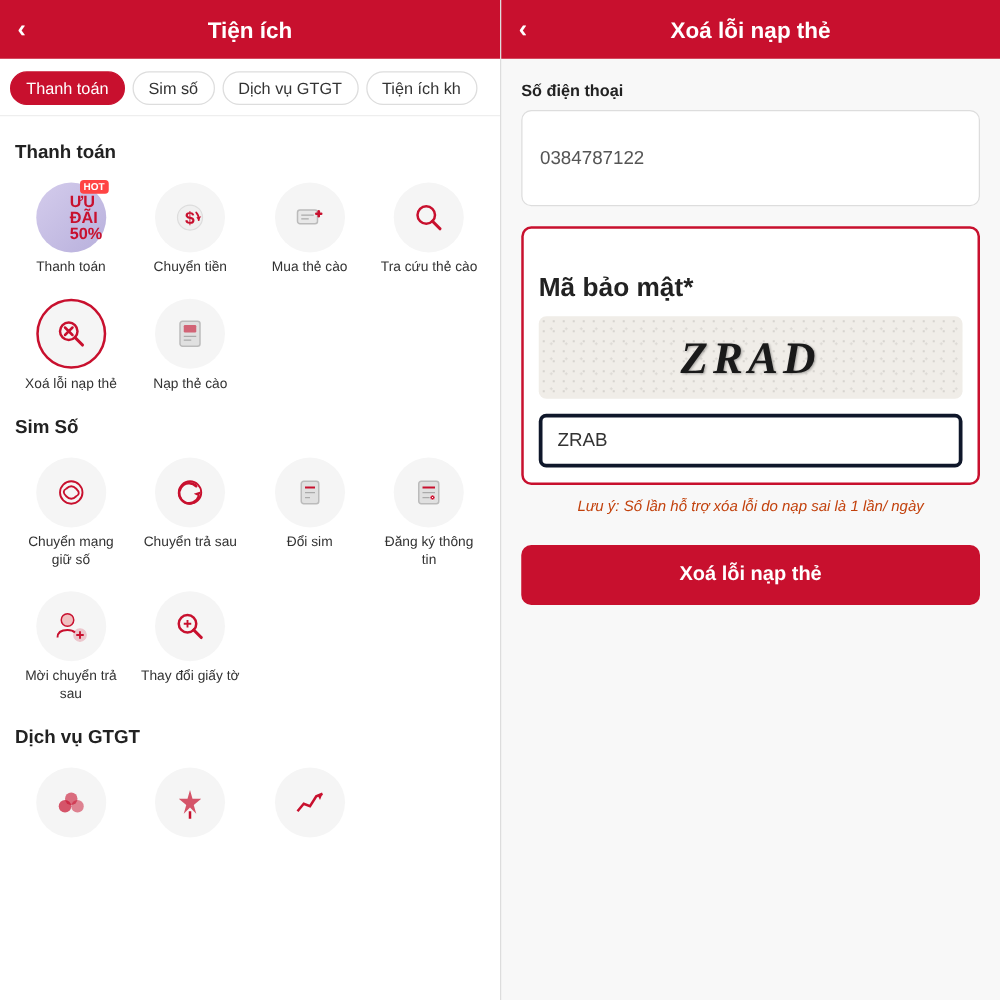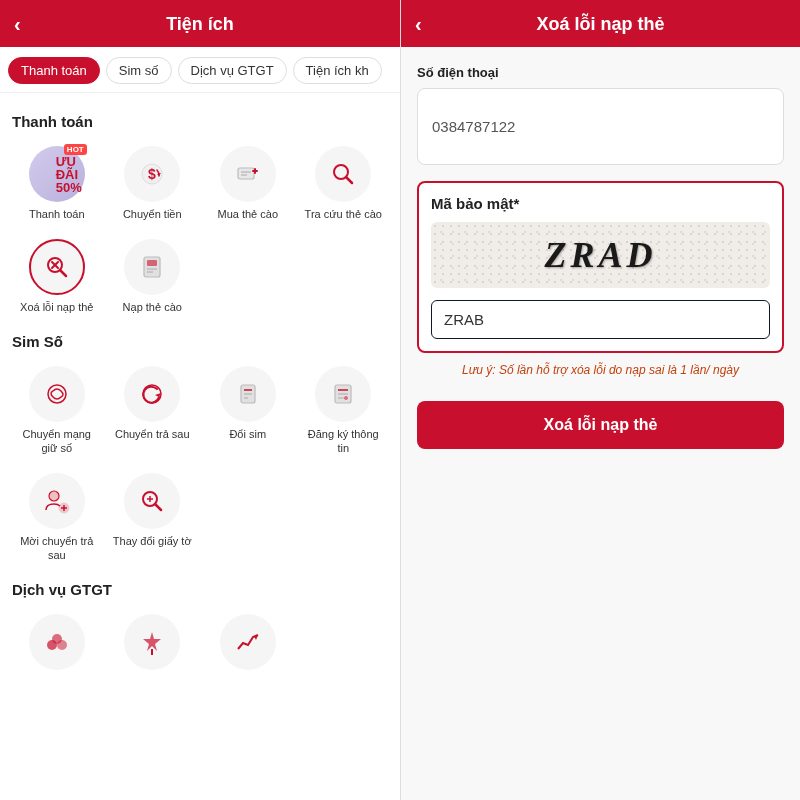--- a/index.html
+++ b/index.html
@@ -208,24 +208,25 @@
 
     .captcha-section {
       border: 2px solid #c8102e;
       border-radius: 8px;
       padding: 12px;
       margin-bottom: 8px;
       background: #fff;
     }
 
     .captcha-label {
-      font-size: 15px;
+      font-size: 21px;
       font-weight: 600;
       color: #222;
       margin-bottom: 10px;
+      margin-top: 24px;
     }
 
     .captcha-image-wrapper {
       background: #f0ede8;
       border-radius: 6px;
       padding: 12px 8px;
       text-align: center;
       position: relative;
       margin-bottom: 8px;
     }
@@ -262,21 +263,21 @@
     .captcha-refresh {
       float: right;
       color: #888;
       font-size: 18px;
       cursor: pointer;
       margin-top: -22px;
     }
 
     .captcha-input {
       width: 100%;
-      border: 1px solid #0f172a;
+      border: 3px solid #0f172a;
       border-radius: 6px;
       padding: 10px 12px;
       font-size: 15px;
       color: #333;
       outline: none;
       margin-top: 4px;
     }
 
     .note-text {
       font-size: 12px;

